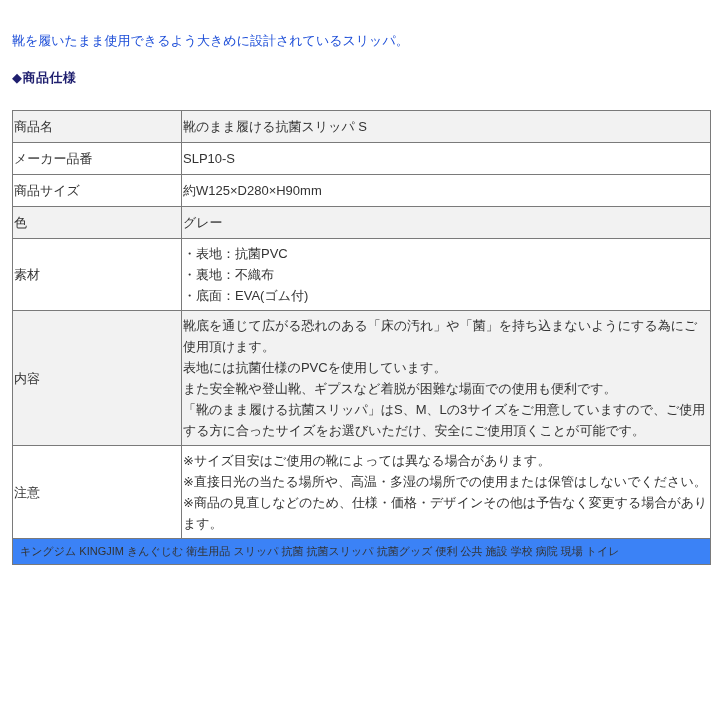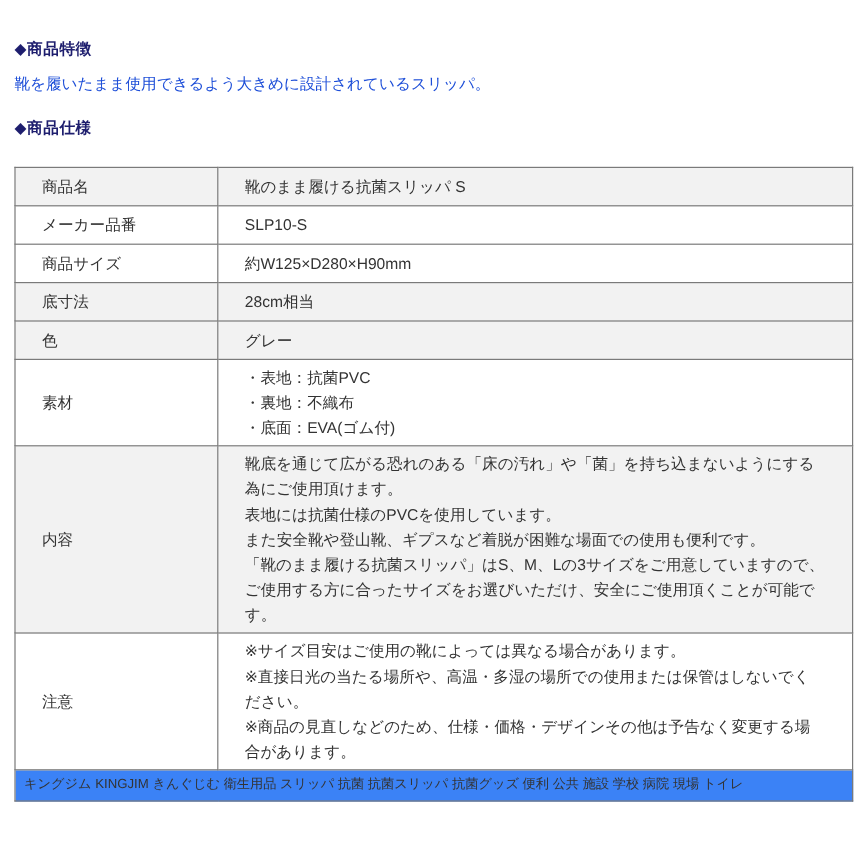--- a/index.html
+++ b/index.html
@@ -38,21 +38,21 @@
   table.spec-table {
     border-collapse: collapse;
     width: 698px;
     table-layout: fixed;
     font-size: 13px;
     color: #333333;
   }
   table.spec-table th,
   table.spec-table td {
     border: 1px solid #7a7a7a;
-    padding: 4px 22px;
+    padding: 4px 1px;
     vertical-align: middle;
     text-align: left;
     font-weight: normal;
     line-height: 21px;
     white-space: pre-line;
     word-break: break-word;
   }
   table.spec-table tr.single th,
   table.spec-table tr.single td {
     height: 23px; 
@@ -66,21 +66,20 @@
     background: #3b82f6;
   }
   col.label-col { width: 169px; }
   col.value-col { width: 529px; }
 </style>
 </head>
 <body>
 
 <div class="page">
 
-  <h3 class="section-heading">◆商品特徴</h3>
 
   <p class="feature-text">靴を履いたまま使用できるよう大きめに設計されているスリッパ。</p>
 
   <h3 class="section-heading spec-heading">◆商品仕様</h3>
 
   <table class="spec-table">
     <colgroup>
         <col class="label-col">
         <col class="value-col">
       </colgroup>
@@ -89,24 +88,20 @@
         <th>商品名</th>
         <td>靴のまま履ける抗菌スリッパ S</td>
       </tr>
       <tr class="even single">
         <th>メーカー品番</th>
         <td>SLP10-S</td>
       </tr>
       <tr class="even single">
         <th>商品サイズ</th>
         <td>約W125×D280×H90mm</td>
-      </tr>
-      <tr class="odd single">
-        <th>底寸法</th>
-        <td>28cm相当</td>
       </tr>
       <tr class="odd single">
         <th>色</th>
         <td>グレー</td>
       </tr>
       <tr class="even">
         <th>素材</th>
         <td>・表地：抗菌PVC
 ・裏地：不織布
 ・底面：EVA(ゴム付)</td>

